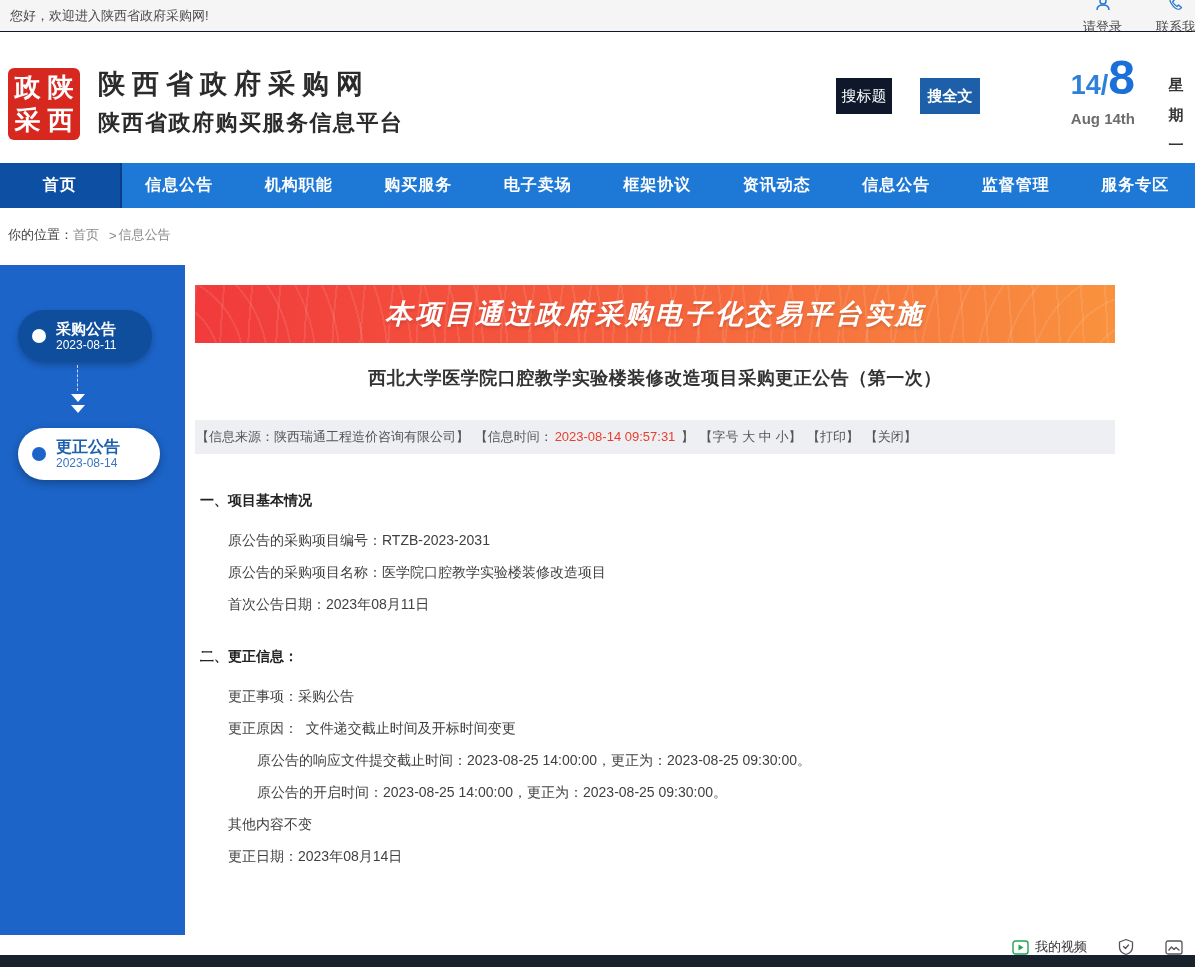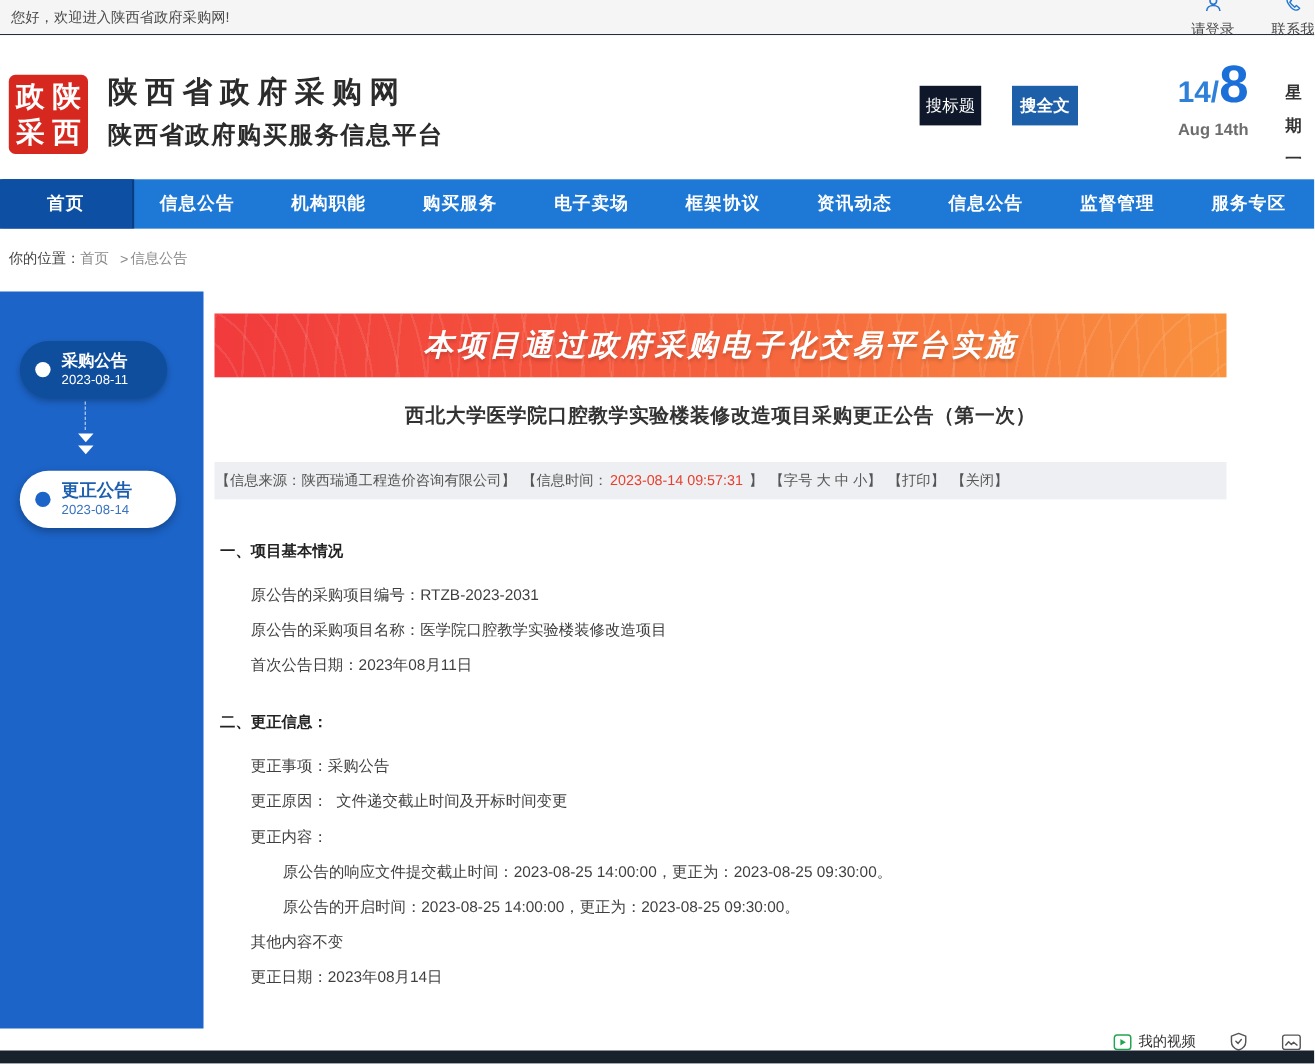--- a/index.html
+++ b/index.html
@@ -211,21 +211,20 @@
       </div>
 
       <div class="body">
         <div class="para h">一、项目基本情况</div>
         <div class="para i1">原公告的采购项目编号：RTZB-2023-2031</div>
         <div class="para i1">原公告的采购项目名称：医学院口腔教学实验楼装修改造项目</div>
         <div class="para i1">首次公告日期：2023年08月11日</div>
         <div class="para h h2">二、更正信息：</div>
         <div class="para i1">更正事项：采购公告</div>
         <div class="para i1">更正原因：  文件递交截止时间及开标时间变更</div>
-        <div class="para i1">更正内容：</div>
         <div class="para i2">原公告的响应文件提交截止时间：2023-08-25 14:00:00，更正为：2023-08-25 09:30:00。</div>
         <div class="para i2">原公告的开启时间：2023-08-25 14:00:00，更正为：2023-08-25 09:30:00。</div>
         <div class="para i1">其他内容不变</div>
         <div class="para i1">更正日期：2023年08月14日</div>
       </div>
     </div>
   </div>
 
   <div class="widgets">
     <span class="widget-video">

